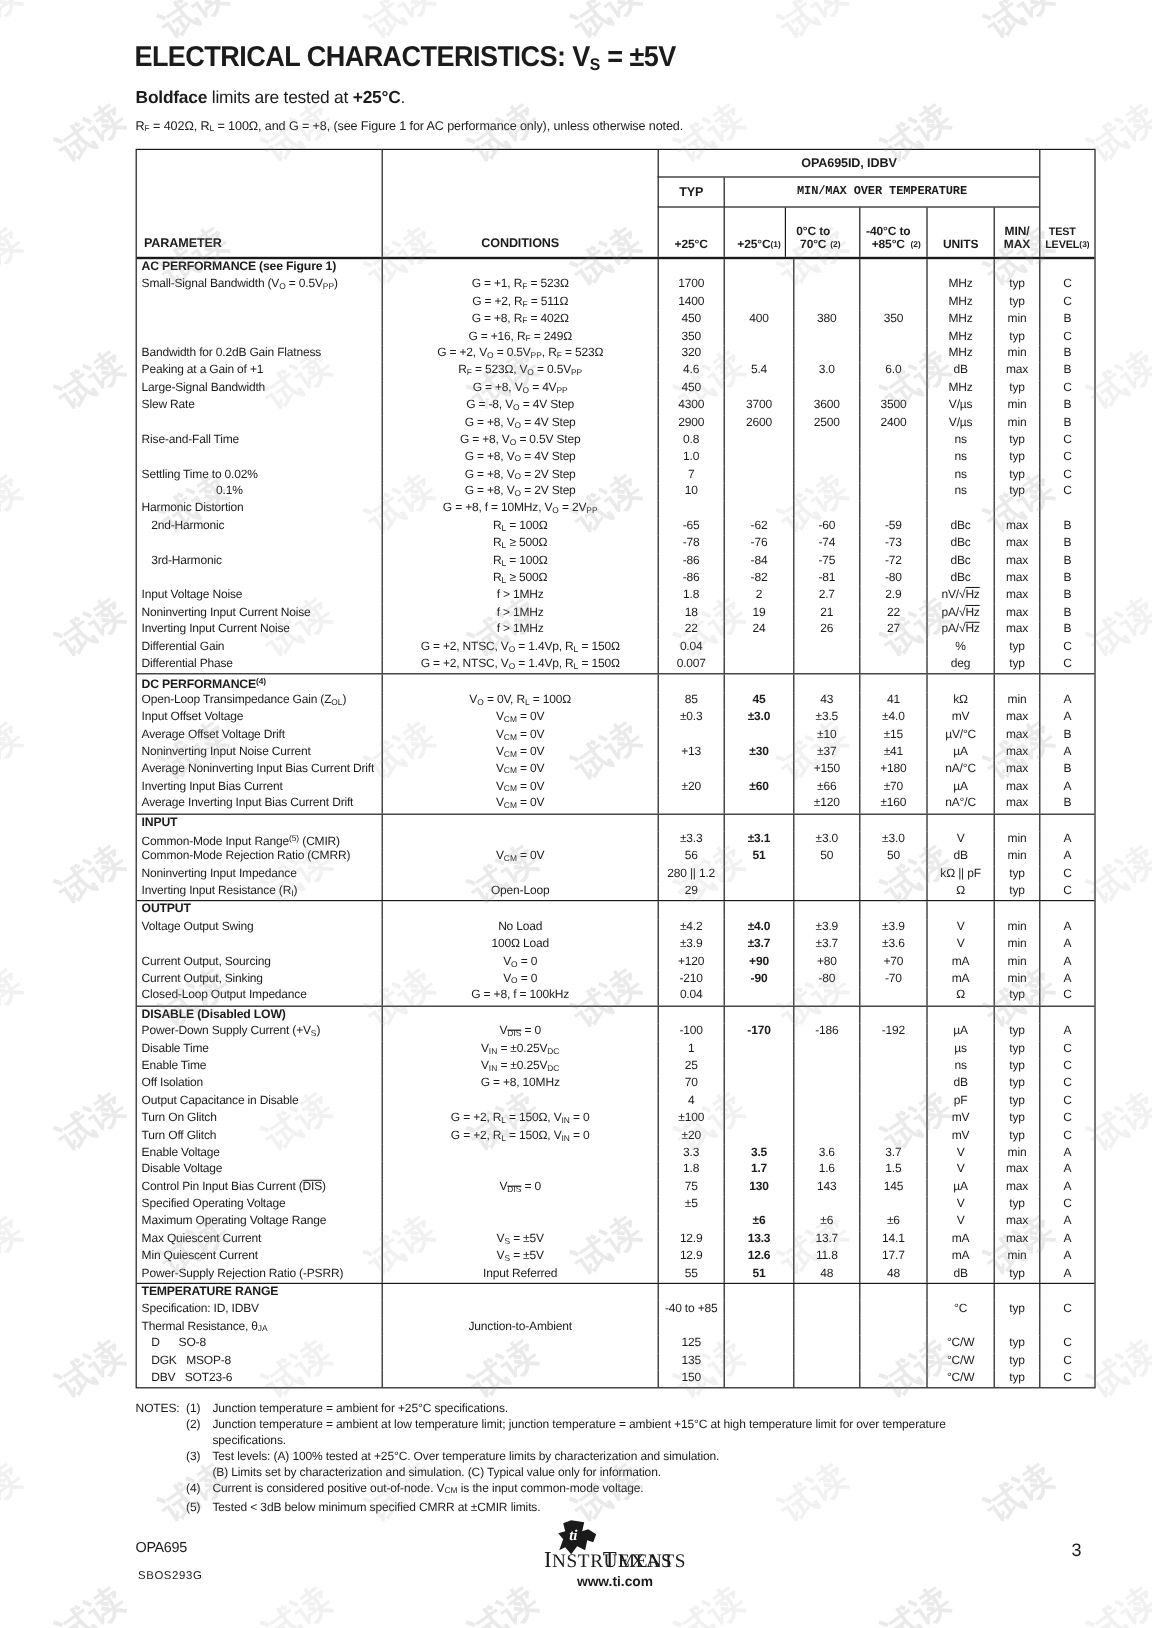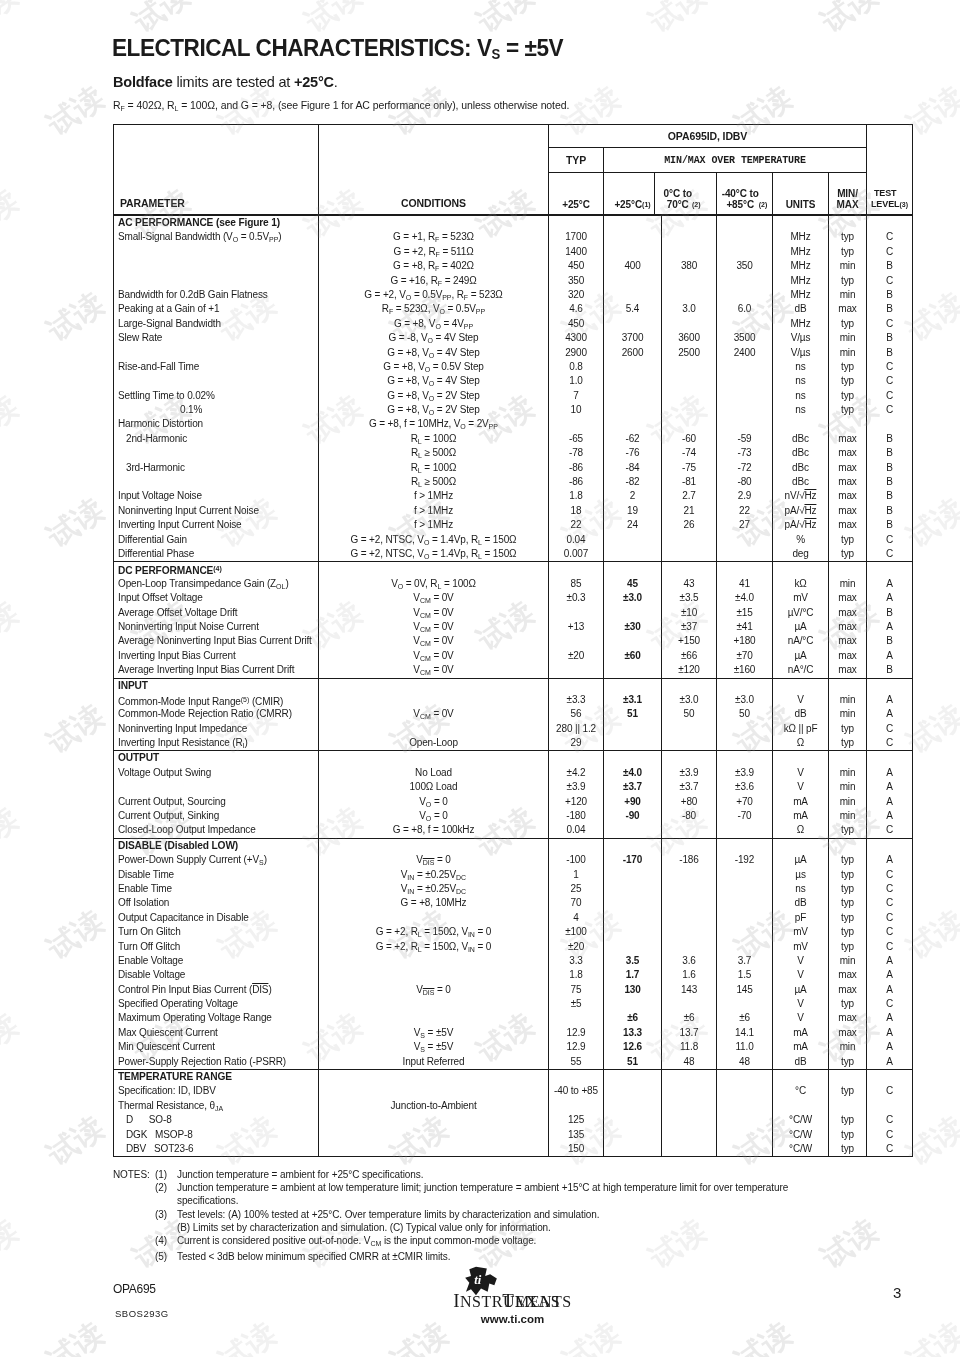--- a/index.html
+++ b/index.html
@@ -541,21 +541,21 @@
         <div class="tcell c3"><b>+90</b></div>
         <div class="tcell c4">+80</div>
         <div class="tcell c5">+70</div>
         <div class="tcell c6">mA</div>
         <div class="tcell c7">min</div>
         <div class="tcell c8">A</div>
       </div>
       <div class="trow">
         <div class="tcell c0">Current Output, Sinking</div>
         <div class="tcell c1">V<sub>O</sub> = 0</div>
-        <div class="tcell c2">-180</div>
+        <div class="tcell c2">-210</div>
         <div class="tcell c3"><b>-90</b></div>
         <div class="tcell c4">-80</div>
         <div class="tcell c5">-70</div>
         <div class="tcell c6">mA</div>
         <div class="tcell c7">min</div>
         <div class="tcell c8">A</div>
       </div>
       <div class="trow">
         <div class="tcell c0">Closed-Loop Output Impedance</div>
         <div class="tcell c1">G = +8, f = 100kHz</div>
@@ -720,21 +720,21 @@
         <div class="tcell c6">mA</div>
         <div class="tcell c7">max</div>
         <div class="tcell c8">A</div>
       </div>
       <div class="trow">
         <div class="tcell c0">Min Quiescent Current</div>
         <div class="tcell c1">V<sub>S</sub> = ±5V</div>
         <div class="tcell c2">12.9</div>
         <div class="tcell c3"><b>12.6</b></div>
         <div class="tcell c4">11.8</div>
-        <div class="tcell c5">11.0</div>
+        <div class="tcell c5">17.7</div>
         <div class="tcell c6">mA</div>
         <div class="tcell c7">min</div>
         <div class="tcell c8">A</div>
       </div>
       <div class="trow">
         <div class="tcell c0">Power-Supply Rejection Ratio (-PSRR)</div>
         <div class="tcell c1">Input Referred</div>
         <div class="tcell c2">55</div>
         <div class="tcell c3"><b>51</b></div>
         <div class="tcell c4">48</div>

